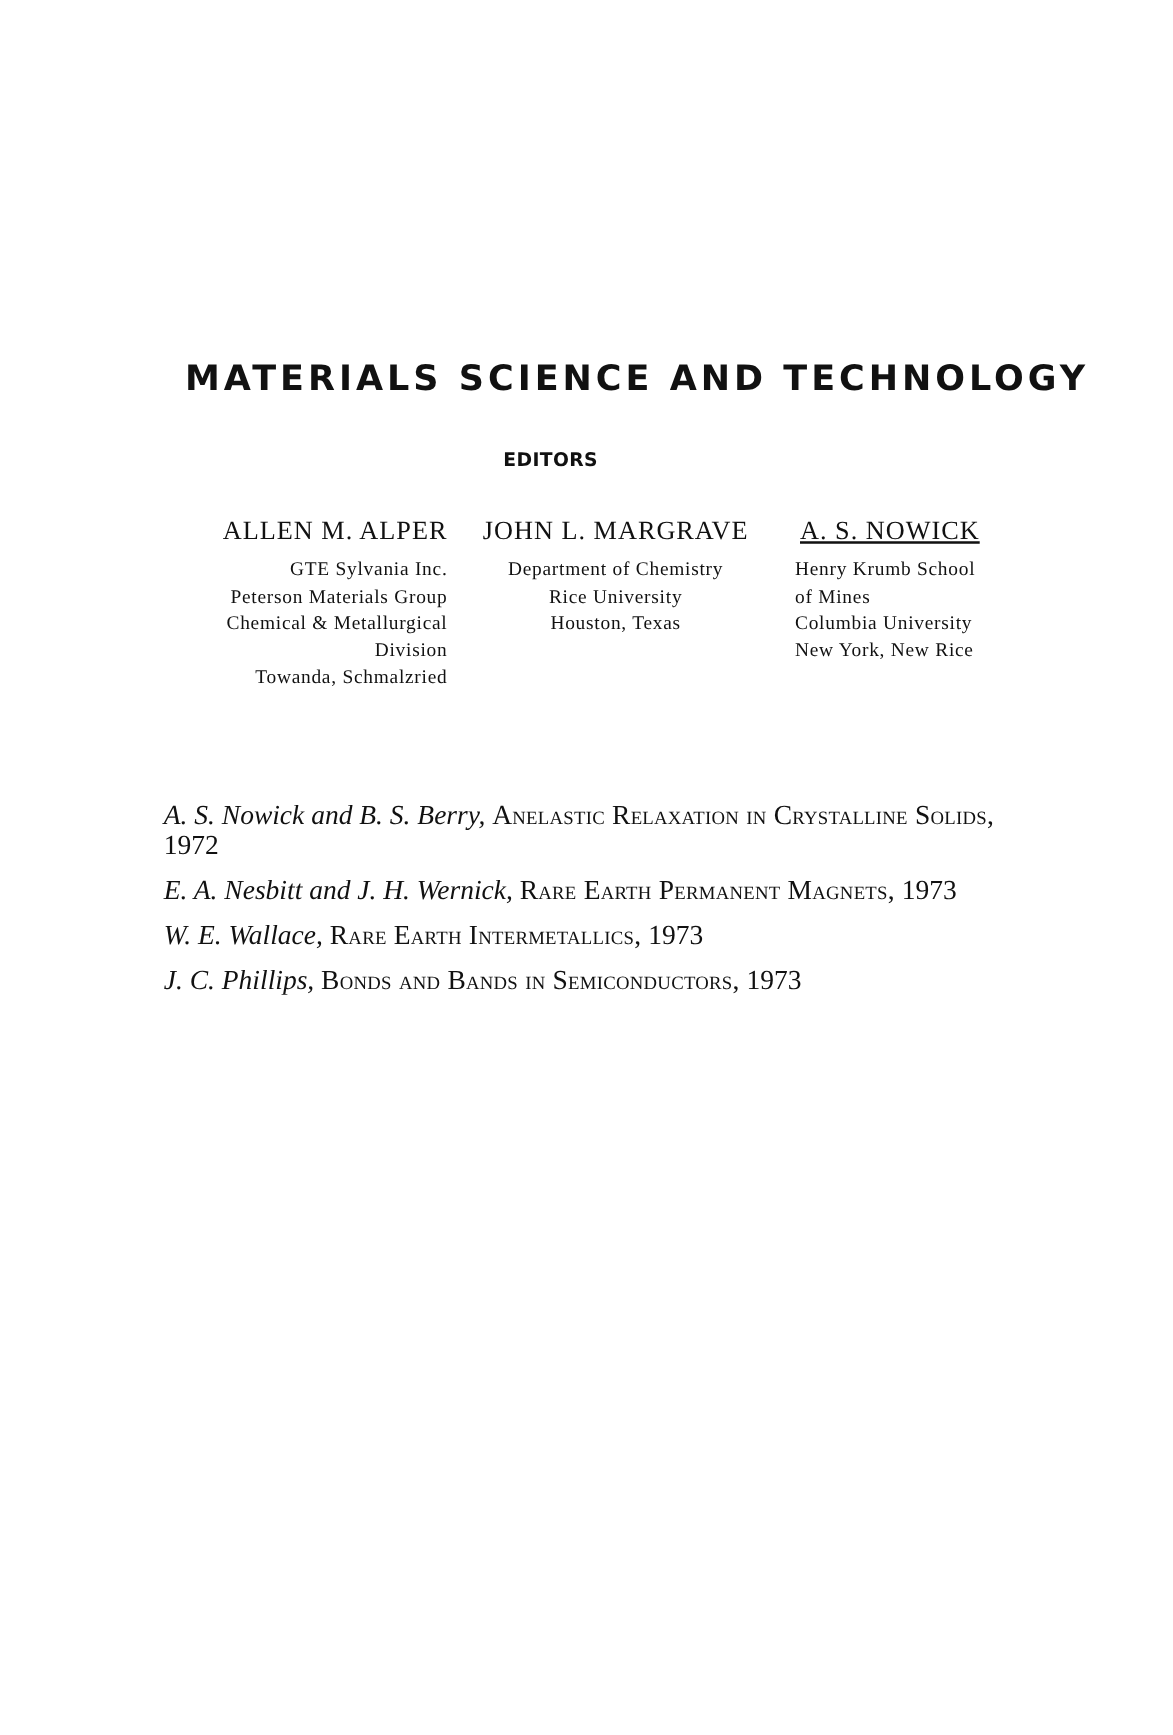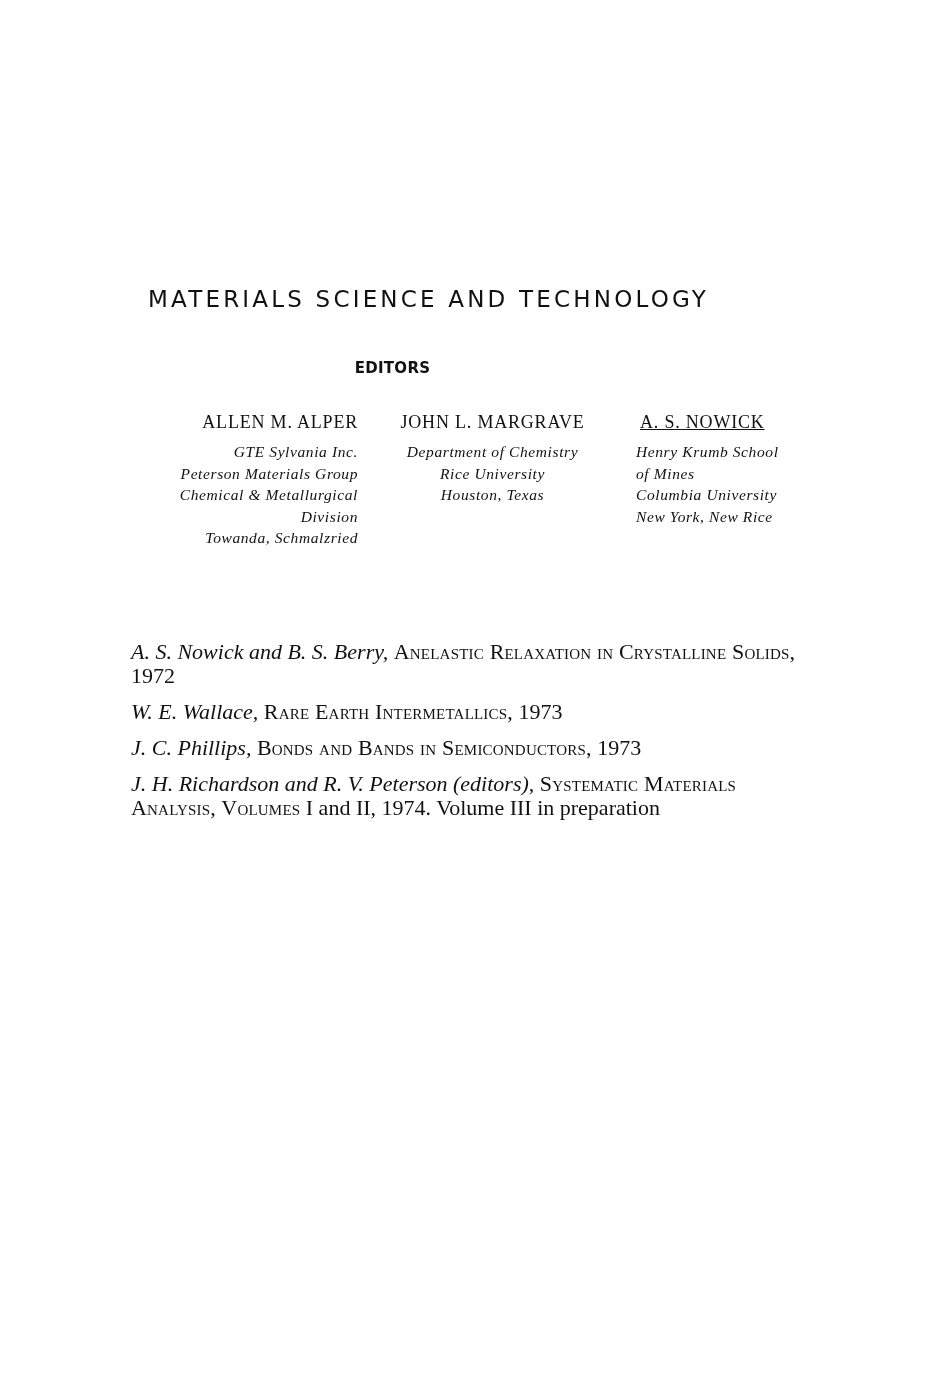--- a/index.html
+++ b/index.html
@@ -14,48 +14,49 @@
       overflow: hidden;
       color: #111111;
       font-family: "Liberation Serif", serif;
     }
     .series-title {
       position: absolute;
       left: 148px;
       top: 286px;
       width: 650px;
       font-family: "DejaVu Sans", sans-serif;
-      font-size: 23px;
+      font-size: 28px;
       letter-spacing: 3.2px;
       white-space: nowrap;
       color: #111;
+      font-weight: bold;
     }
     .editors-heading {
       position: absolute;
       left: 0;
       width: 785px;
       top: 359px;
       text-align: center;
       font-family: "DejaVu Sans", sans-serif;
       font-weight: bold;
       font-size: 15px;
       letter-spacing: 0.3px;
+      padding-left: 48px;
     }
     .editor {
       position: absolute;
       top: 412px;
     }
     .editor .name {
-      font-size: 18px;
+      font-size: 21px;
       letter-spacing: 0.8px;
       white-space: nowrap;
       margin-bottom: 8px;
     }
     .editor .aff {
-      font-style: italic;
       font-size: 15.5px;
       line-height: 21.5px;
       letter-spacing: 0.6px;
       white-space: nowrap;
     }
     .editor-alper {
       left: 148px;
       width: 210px;
       text-align: right;
     }
@@ -123,27 +124,27 @@
   <div class="aff">New York, New Rice</div>
 </div>
 
 <div class="books">
   <div class="book">
     <span class="authors">A. S. Nowick and B. S. Berry,</span>
     <span class="title">Anelastic Relaxation in Crystalline Solids,</span>
     <span>1972</span>
   </div>
   <div class="book">
+    <span class="authors">E. A. Nesbitt and J. H. Wernick,</span>
+    <span class="title">Rare Earth Permanent Magnets,</span>
+    <span>1973</span>
+  </div>
+  <div class="book">
     <span class="authors">W. E. Wallace,</span>
     <span class="title">Rare Earth Intermetallics,</span>
     <span>1973</span>
   </div>
   <div class="book">
     <span class="authors">J. C. Phillips,</span>
     <span class="title">Bonds and Bands in Semiconductors,</span>
     <span>1973</span>
   </div>
-  <div class="book">
-    <span class="authors">J. H. Richardson and R. V. Peterson (editors),</span>
-    <span class="title">Systematic Materials Analysis, Volumes</span>
-    <span>I and II, 1974. Volume III in preparation</span>
-  </div>
 </div>
 
 </body></html>

